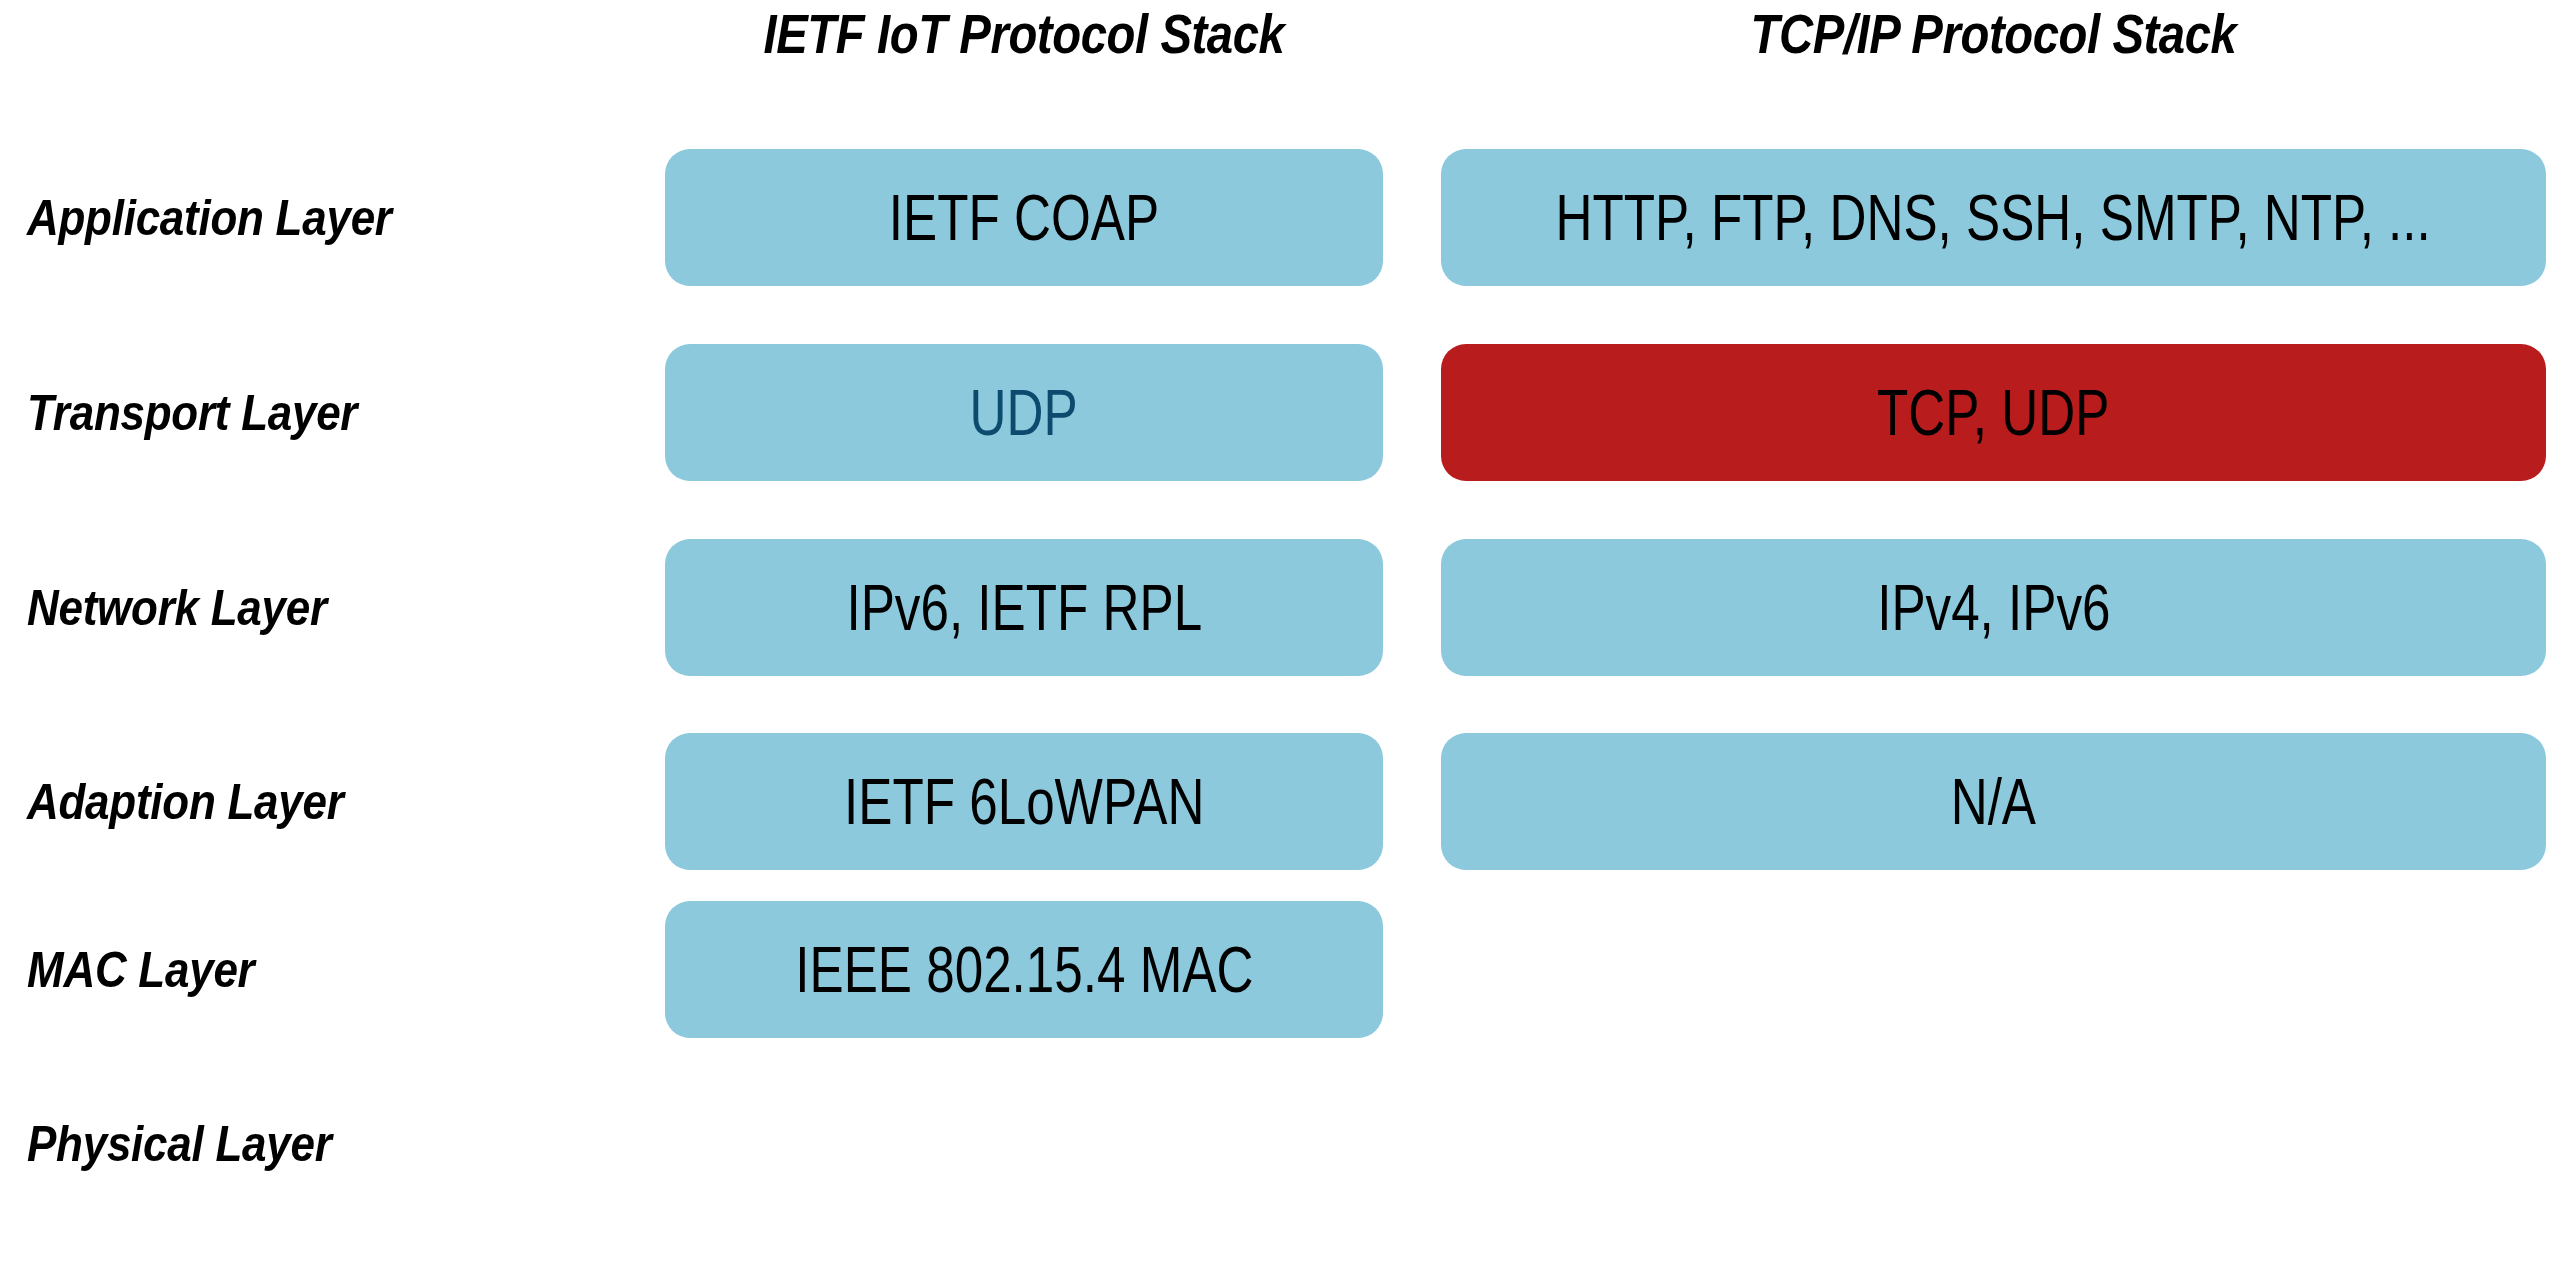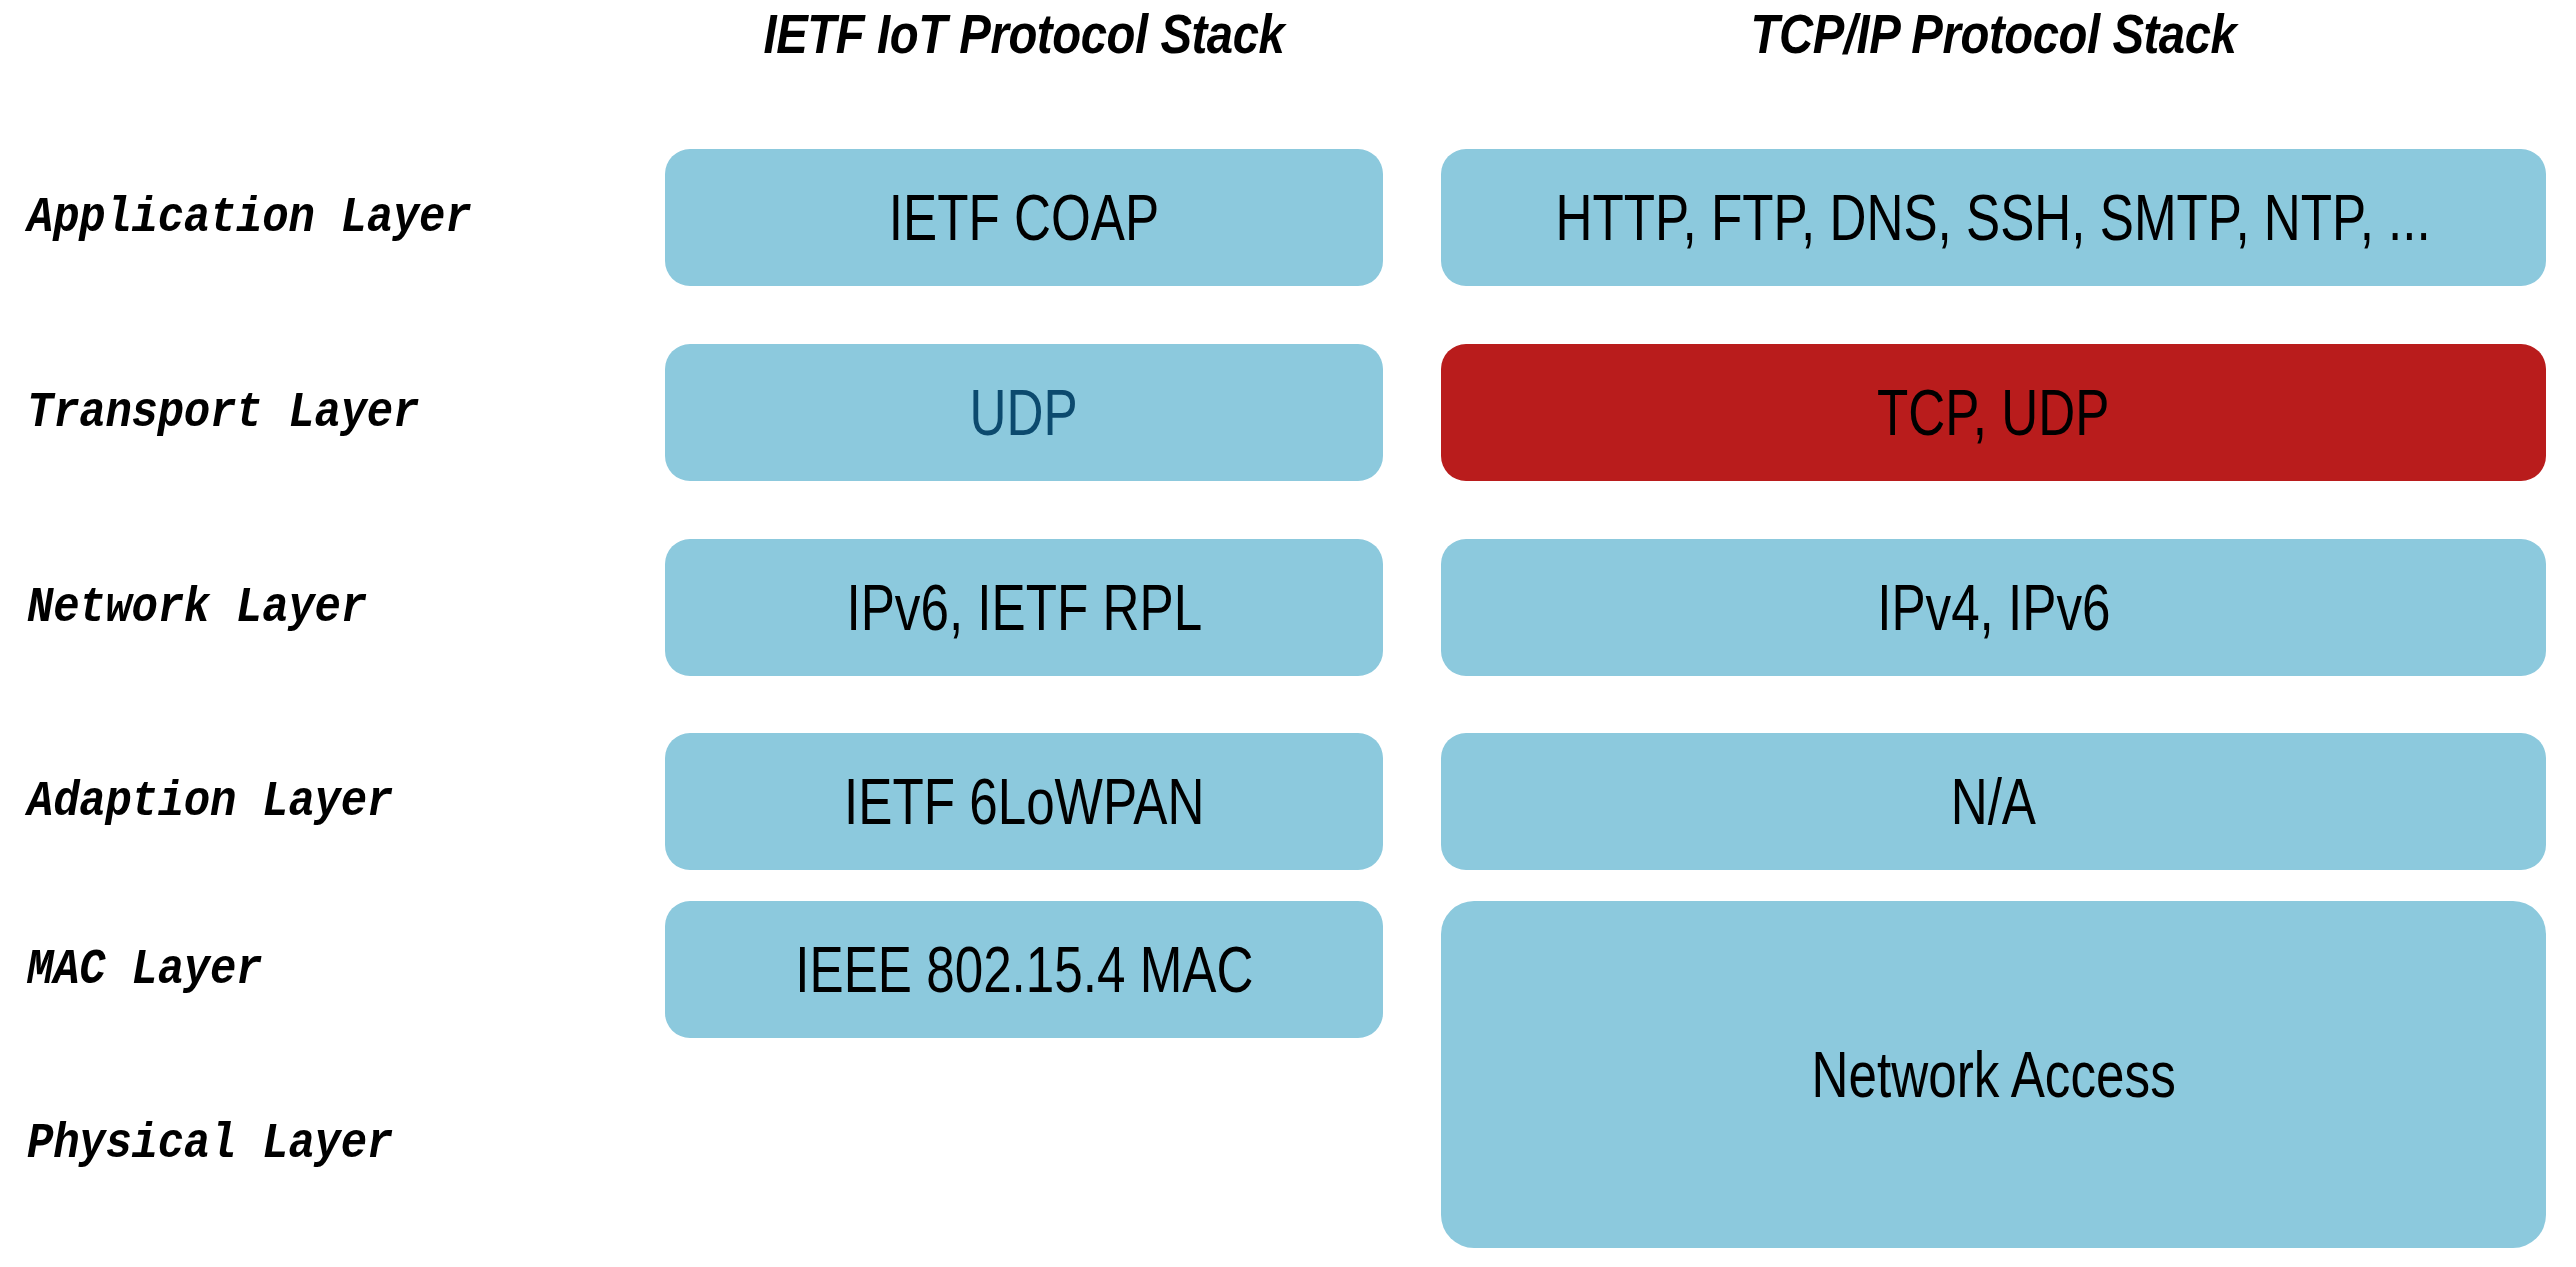--- a/index.html
+++ b/index.html
@@ -44,21 +44,21 @@
 
   
   .row-label {
     position: absolute;
     left: 27px;
     width: 617px;
     height: 137px;
     display: flex;
     align-items: center;
     justify-content: flex-start;
-    font-family: Liberation Mono, monospace;
+    font-family: Liberation Sans, sans-serif;
     font-weight: 700;
     font-style: italic;
     font-size: 50px;
     color: #000000;
     letter-spacing: -0.3px;
     white-space: nowrap;
   }
   .row-label > span {
     display: inline-block;
     transform: scaleX(0.88);
@@ -151,18 +151,15 @@
   </div>
   <div class="pbox col-right r2" style="background: #b91c1c; color: rgb(0, 0, 0);">
     <span>TCP, UDP</span>
   </div>
   <div class="pbox col-right r3" style="background: rgb(140, 201, 221); color: rgb(0, 0, 0);">
     <span>IPv4, IPv6</span>
   </div>
   <div class="pbox col-right r4" style="background: rgb(140, 201, 221); color: rgb(0, 0, 0);">
     <span>N/A</span>
   </div>
-  <div class="pbox col-right r56" style="background: rgb(140, 201, 221); color: rgb(0, 0, 0);">
-    <span>Network Access</span>
-  </div>
 
 </div>
 
 
 </body></html>

